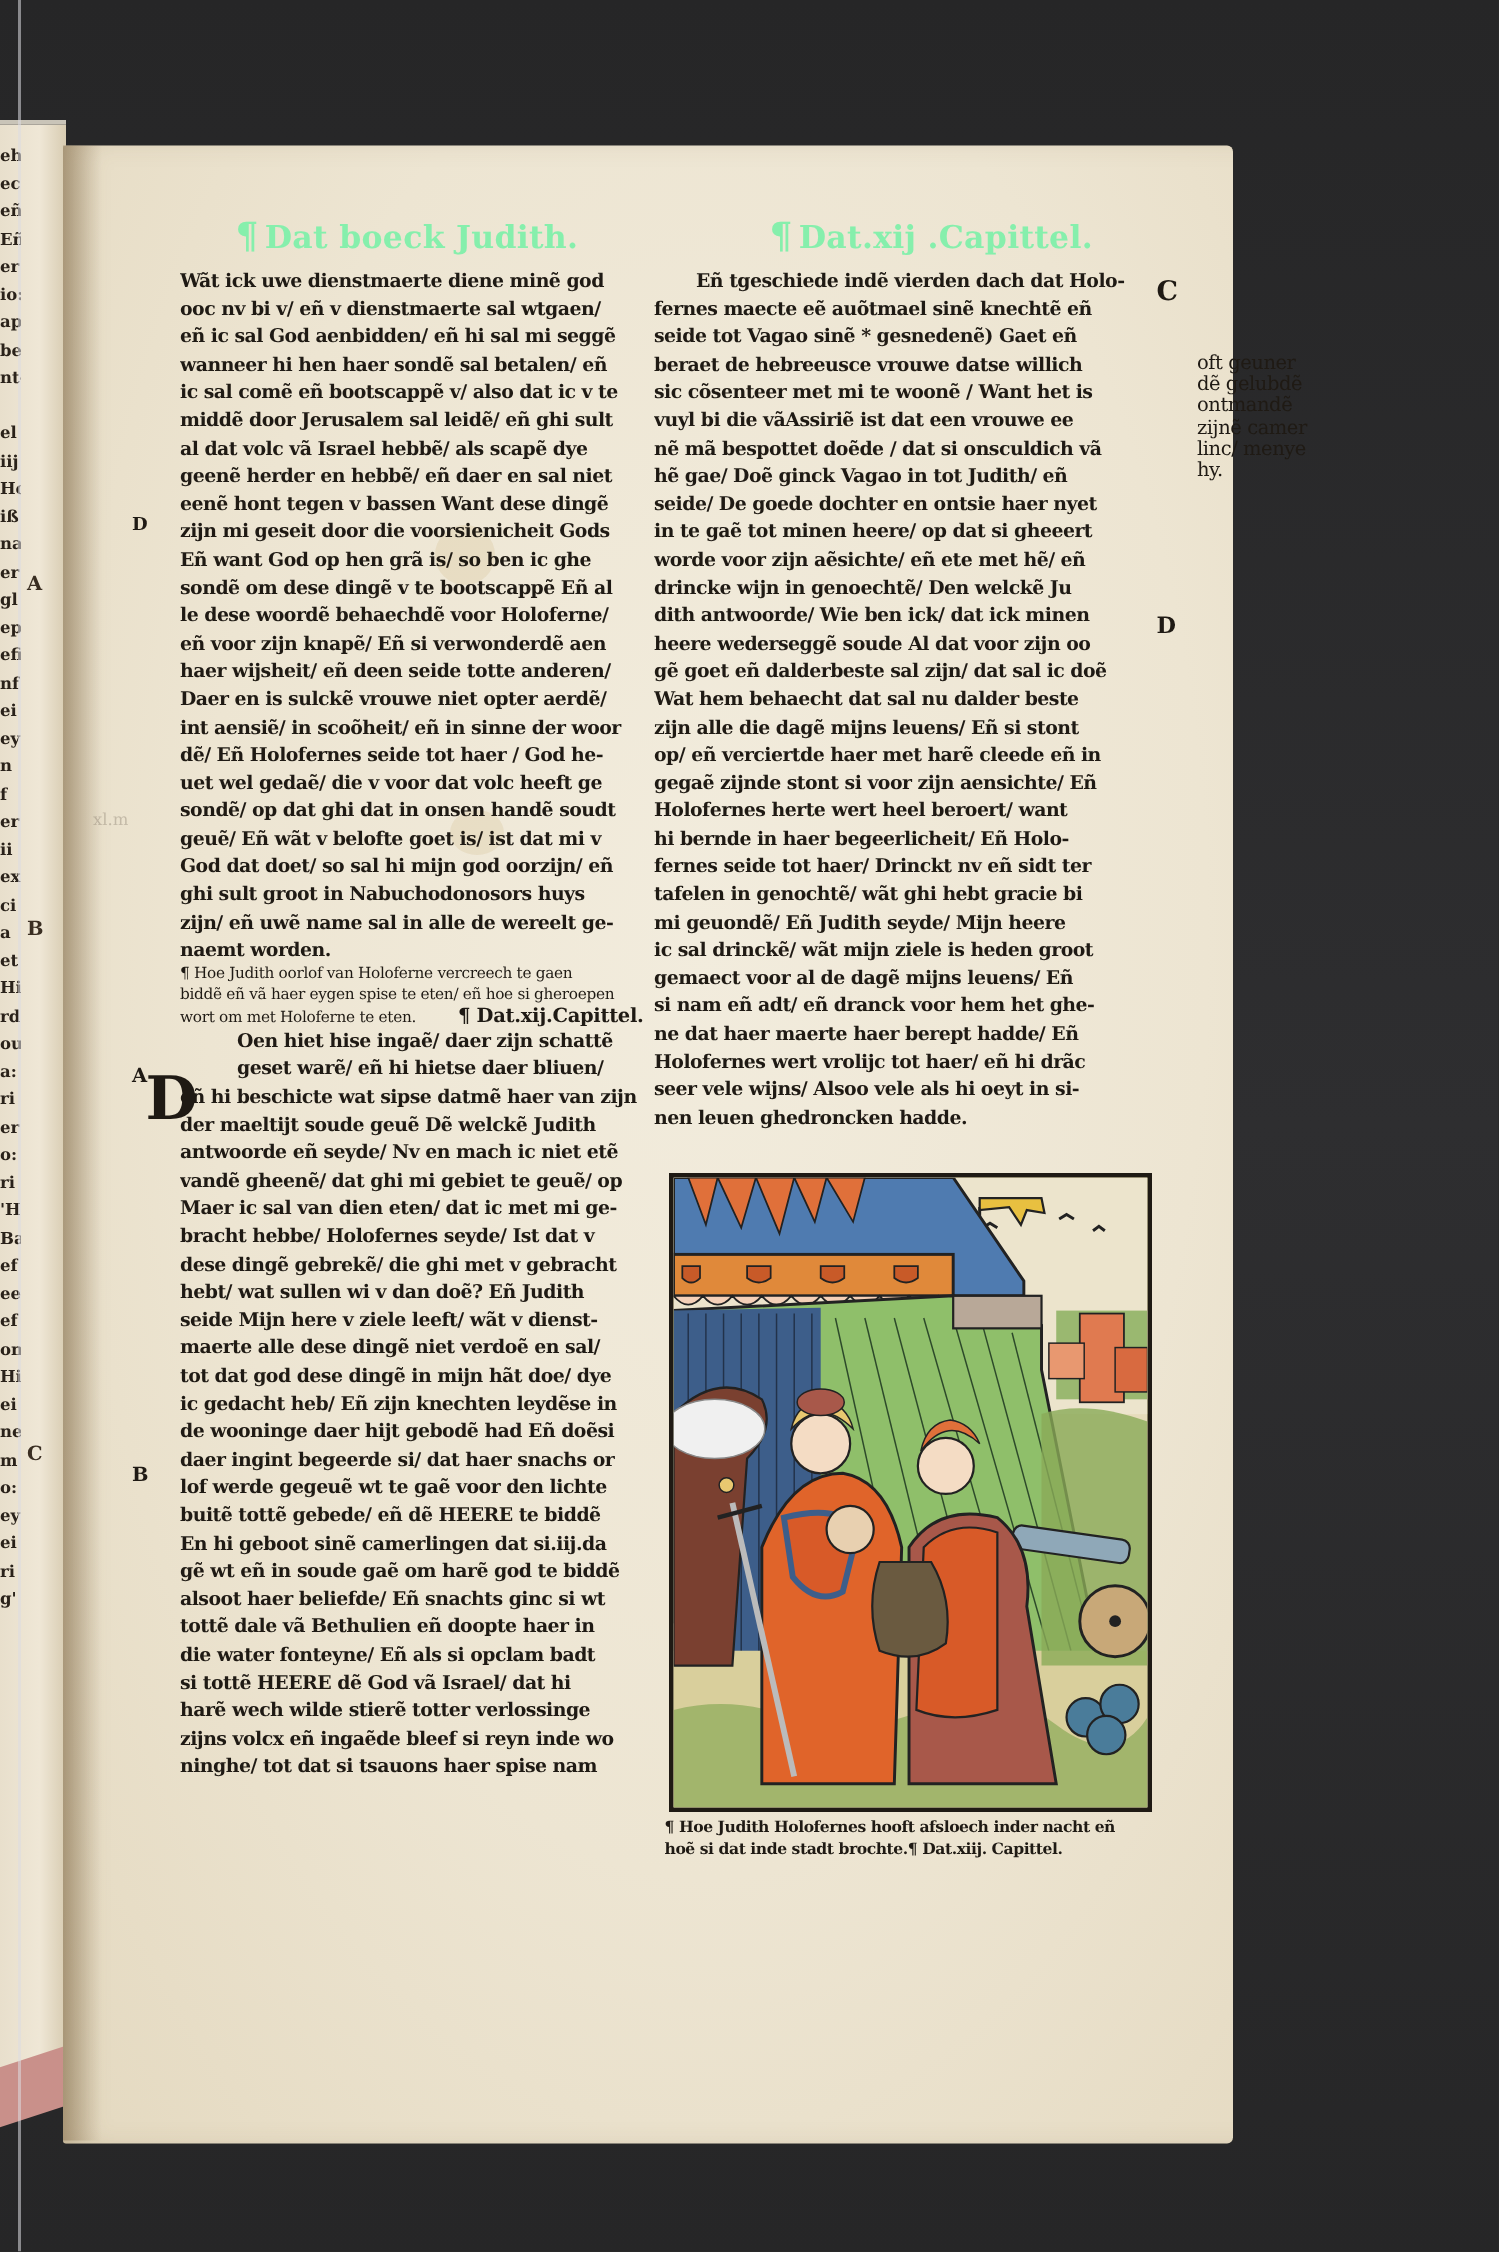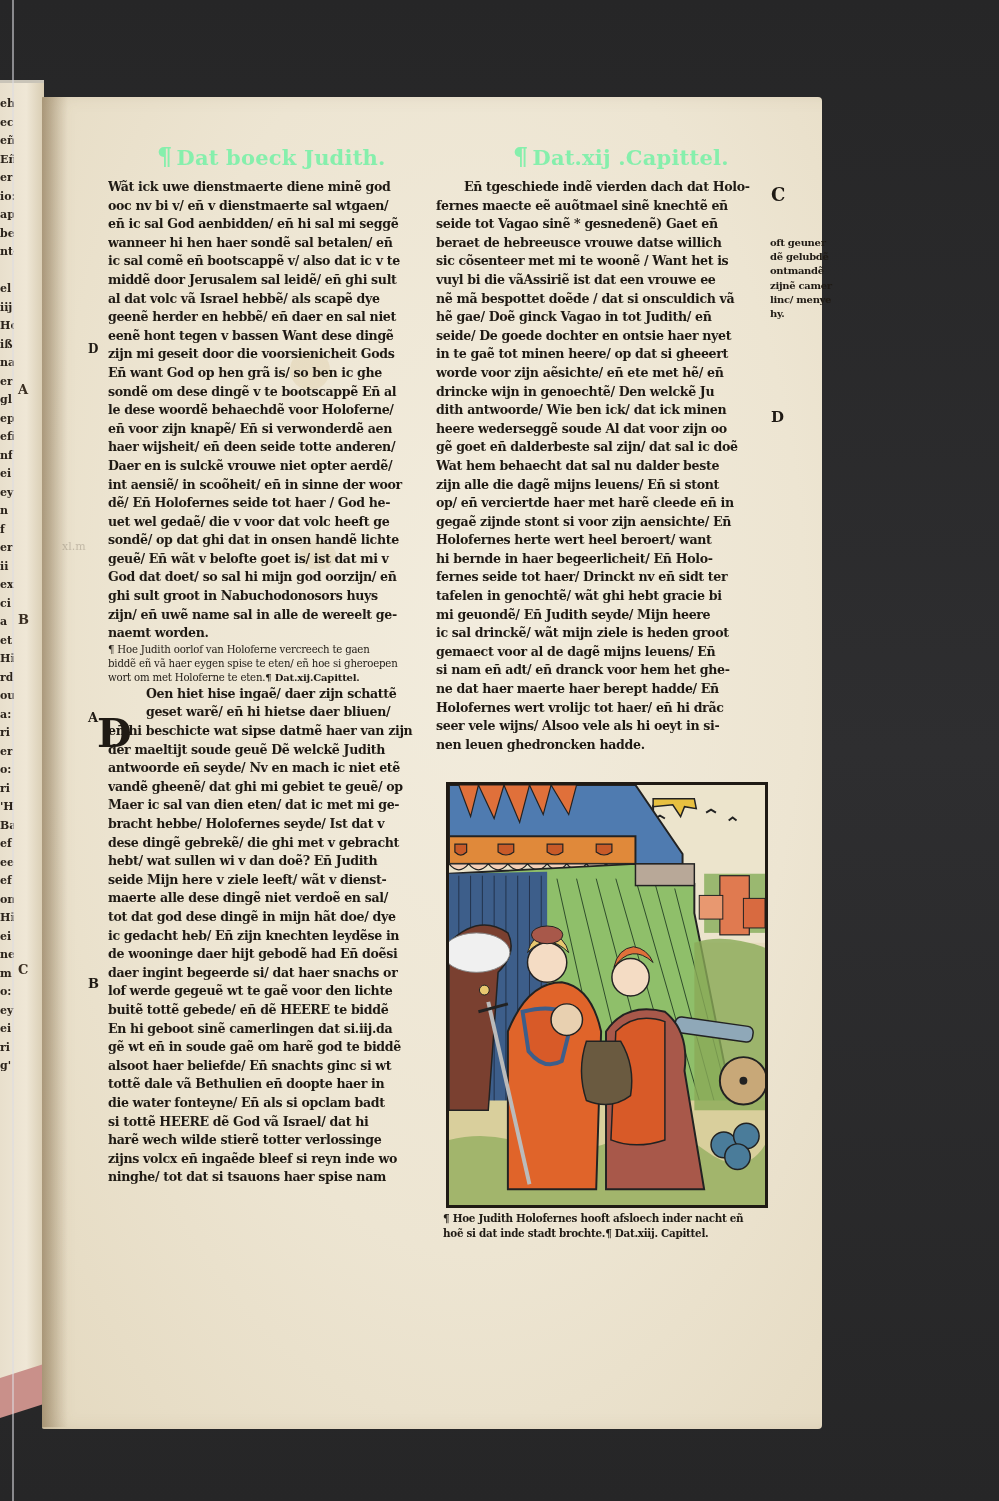--- a/index.html
+++ b/index.html
@@ -43,21 +43,21 @@
   .col .ln.small { font-size: 10.2px; line-height: 14px; height: 14px; font-weight: normal; letter-spacing:-0.2px; }
   .col .ln.indent { padding-left: 28px; }
   .col .ln.drop { padding-left: 38px; }
 
   .dropcap {
     position:absolute; left:97px; top:713px; font-family:"DejaVu Serif",serif; font-weight:bold;
     font-size:40px; line-height:40px; color:#1f1a14;
   }
 
   .margin-letter { position:absolute; font-family:"DejaVu Serif",serif; font-weight:bold; font-size:15px; color:#1f1a14; }
-  .margin-note { position:absolute; left:770px; top:236px; font-family:"DejaVu Serif",serif; font-weight:bold; font-size:10px; line-height:14.2px; color:#1f1a14; letter-spacing:-0.3px; white-space:nowrap; }
+  .margin-note { position:absolute; left:798px; top:236px; font-family:"DejaVu Serif",serif; font-weight:normal; font-size:13px; line-height:14.2px; color:#1f1a14; letter-spacing:-0.3px; white-space:nowrap; }
   .margin-note span { display:block; }
   .faint-mark { position:absolute; font-family:"DejaVu Serif",serif; font-size:11px; color:rgba(120,110,95,.35); }
 
   
   .woodcut {
     position:absolute; left:446px; top:782px; width:322px; height:426px;
     border:3px solid #1f1a14; overflow:hidden; background:#d9cf9c;
   }
   .woodcut svg { width:100%; height:100%; display:block; }
 
@@ -141,49 +141,49 @@
 <div class="stain" style="left:290px;top:350px;width:40px;height:40px;"></div>
 <div class="stain" style="left:300px;top:540px;width:36px;height:30px;"></div>
 
 <div class="running-head" style="left:157px;top:142px;">
   <span class="pilcrow">¶</span><span>Dat boeck Judith.</span>
 </div>
 <div class="running-head" style="left:513px;top:142px;">
   <span class="pilcrow">¶</span><span>Dat.xij .Capittel.</span>
 </div>
 
-<div class="col" id="left-col" style="left:108px;top:178px;width:330px;">
+<div class="col" id="left-col" style="left:120px;top:178px;width:330px;">
     <span class="ln">Wãt ick uwe dienstmaerte diene minẽ god</span>
     <span class="ln">ooc nv bi v/ eñ v dienstmaerte sal wtgaen/</span>
     <span class="ln">eñ ic sal God aenbidden/ eñ hi sal mi seggẽ</span>
     <span class="ln">wanneer hi hen haer sondẽ sal betalen/ eñ</span>
     <span class="ln">ic sal comẽ eñ bootscappẽ v/ also dat ic v te</span>
     <span class="ln">middẽ door Jerusalem sal leidẽ/ eñ ghi sult</span>
     <span class="ln">al dat volc vã Israel hebbẽ/ als scapẽ dye</span>
     <span class="ln">geenẽ herder en hebbẽ/ eñ daer en sal niet</span>
     <span class="ln">eenẽ hont tegen v bassen Want dese dingẽ</span>
     <span class="ln">zijn mi geseit door die voorsienicheit Gods</span>
     <span class="ln">Eñ want God op hen grã is/ so ben ic ghe</span>
     <span class="ln">sondẽ om dese dingẽ v te bootscappẽ Eñ al</span>
     <span class="ln">le dese woordẽ behaechdẽ voor Holoferne/</span>
     <span class="ln">eñ voor zijn knapẽ/ Eñ si verwonderdẽ aen</span>
     <span class="ln">haer wijsheit/ eñ deen seide totte anderen/</span>
     <span class="ln">Daer en is sulckẽ vrouwe niet opter aerdẽ/</span>
     <span class="ln">int aensiẽ/ in scoõheit/ eñ in sinne der woor</span>
     <span class="ln">dẽ/ Eñ Holofernes seide tot haer / God he-</span>
     <span class="ln">uet wel gedaẽ/ die v voor dat volc heeft ge</span>
-    <span class="ln">sondẽ/ op dat ghi dat in onsen handẽ lichte</span>
+    <span class="ln">sondẽ/ op dat ghi dat in onsen handẽ soudt</span>
     <span class="ln">geuẽ/ Eñ wãt v belofte goet is/ ist dat mi v</span>
     <span class="ln">God dat doet/ so sal hi mijn god oorzijn/ eñ</span>
     <span class="ln">ghi sult groot in Nabuchodonosors huys</span>
     <span class="ln">zijn/ eñ uwẽ name sal in alle de wereelt ge-</span>
     <span class="ln">naemt worden.</span>
     <span class="ln small">¶ Hoe Judith oorlof van Holoferne vercreech te gaen</span>
     <span class="ln small">biddẽ eñ vã haer eygen spise te eten/ eñ hoe si gheroepen</span>
-    <span class="ln small">wort om met Holoferne te eten.<span style="margin-left: 0; font-weight: bold; font-size: 10px;">¶ Dat.xij.Capittel.</span></span>
+    <span class="ln small">wort om met Holoferne te eten.<span style="margin-left: 28px; font-weight: bold; font-size: 13px;">¶ Dat.xij.Capittel.</span></span>
     <span class="ln drop">Oen hiet hise ingaẽ/ daer zijn schattẽ</span>
     <span class="ln drop">geset warẽ/ eñ hi hietse daer bliuen/</span>
     <span class="ln">eñ hi beschicte wat sipse datmẽ haer van zijn</span>
     <span class="ln">der maeltijt soude geuẽ Dẽ welckẽ Judith</span>
     <span class="ln">antwoorde eñ seyde/ Nv en mach ic niet etẽ</span>
     <span class="ln">vandẽ gheenẽ/ dat ghi mi gebiet te geuẽ/ op</span>
     <span class="ln">Maer ic sal van dien eten/ dat ic met mi ge-</span>
     <span class="ln">bracht hebbe/ Holofernes seyde/ Ist dat v</span>
     <span class="ln">dese dingẽ gebrekẽ/ die ghi met v gebracht</span>
     <span class="ln">hebt/ wat sullen wi v dan doẽ? Eñ Judith</span>

